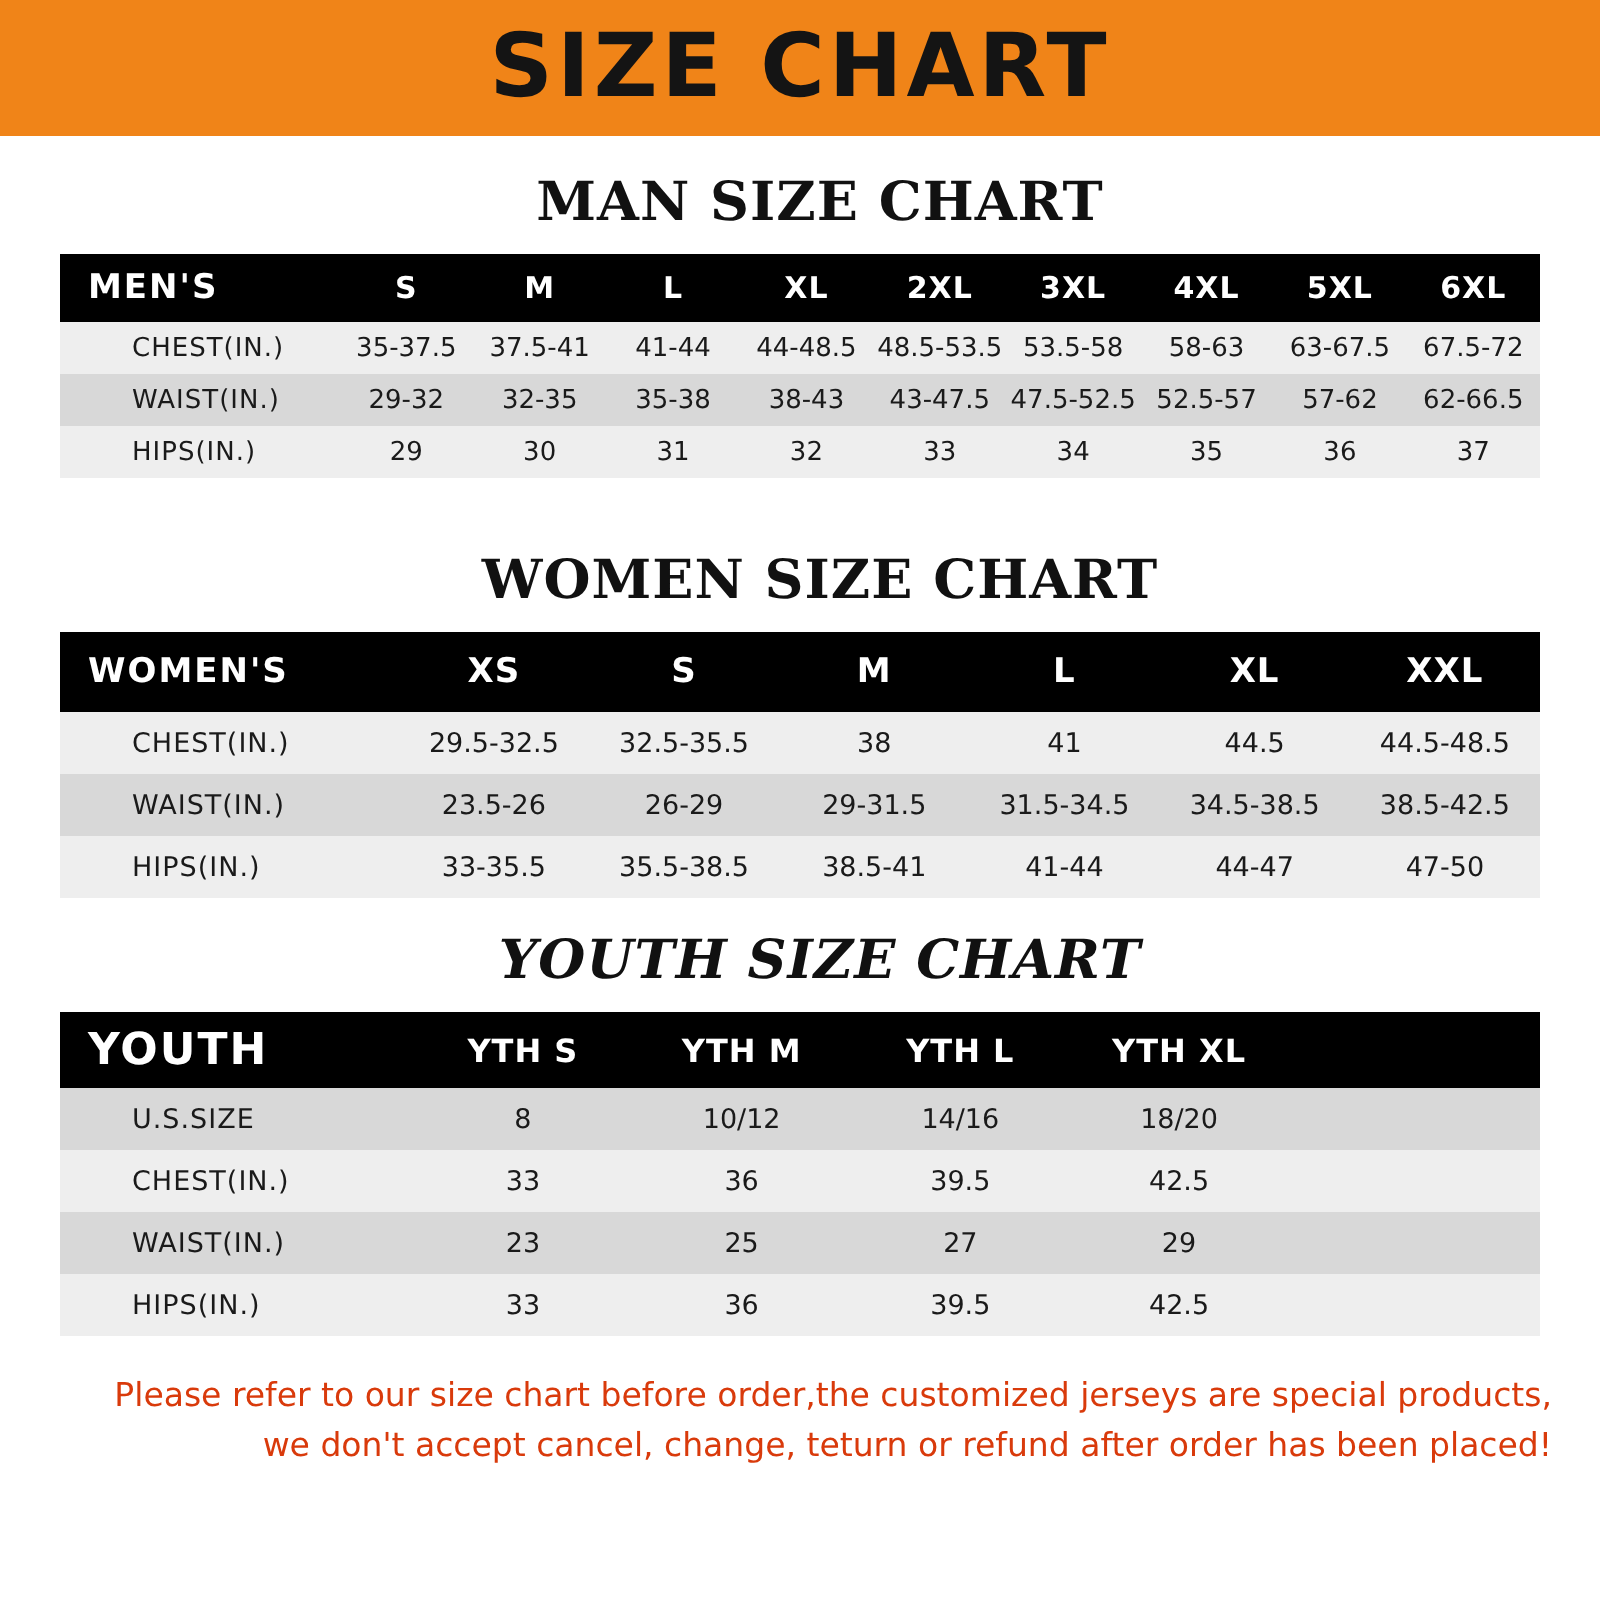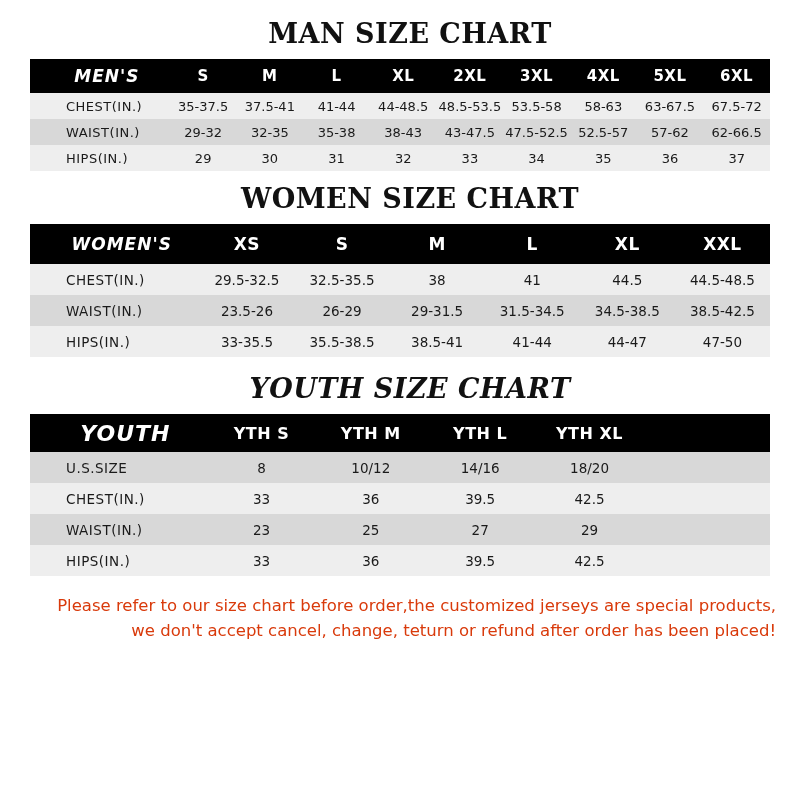--- a/index.html
+++ b/index.html
@@ -40,21 +40,21 @@
   .section-title {
     text-align: center;
     font-family: "DejaVu Serif", serif;
     font-weight: bold;
     font-size: 27px;
     color: #111111;
     letter-spacing: 0.5px;
     padding-left: 20px;
   }
   .sec-man-title { margin-top: 18px; }
-  .sec-women-title { margin-top: 12px; }
+  .sec-women-title { margin-top: 36px; }
   .sec-youth-title { margin-top: 16px; font-style: italic; }
 
   
   .tbl-wrap {
     padding: 0 30px;
     margin-top: 10px;
   }
   table {
     width: 100%;
     border-collapse: collapse;
@@ -72,25 +72,24 @@
   }
   thead th {
     background: #000000;
     color: #ffffff;
     height: 34px;
     font-size: 15px;
     font-weight: bold;
     letter-spacing: 0.5px;
   }
   thead th.hdr-label {
-    text-align: center;
+    text-align: left;
     padding-left: 14px;
     font-size: 17px;
     letter-spacing: 1px;
-    font-style: italic;
   }
   tbody td.row-label {
     text-align: left;
     padding-left: 36px;
     letter-spacing: 0.5px;
   }
   tbody tr.light td { background: #eeeeee; }
   tbody tr.dark td { background: #d8d8d8; }
 
   
@@ -111,20 +110,23 @@
     font-size: 16.5px;
     line-height: 1.5;
   }
   .footer-note div { white-space: nowrap; }
 </style>
 </head>
 <body>
 
 <div class="page">
 
+  <div class="banner">
+    <div class="banner-title">SIZE CHART</div>
+  </div>
 
   <div class="section-title sec-man-title">MAN SIZE CHART</div>
   <div class="tbl-wrap">
     <table class="men-table">
       <thead>
         <tr>
           <th class="hdr-label" style="width:17%">MEN'S</th>
           <th>S</th>
           <th>M</th>
           <th>L</th>

